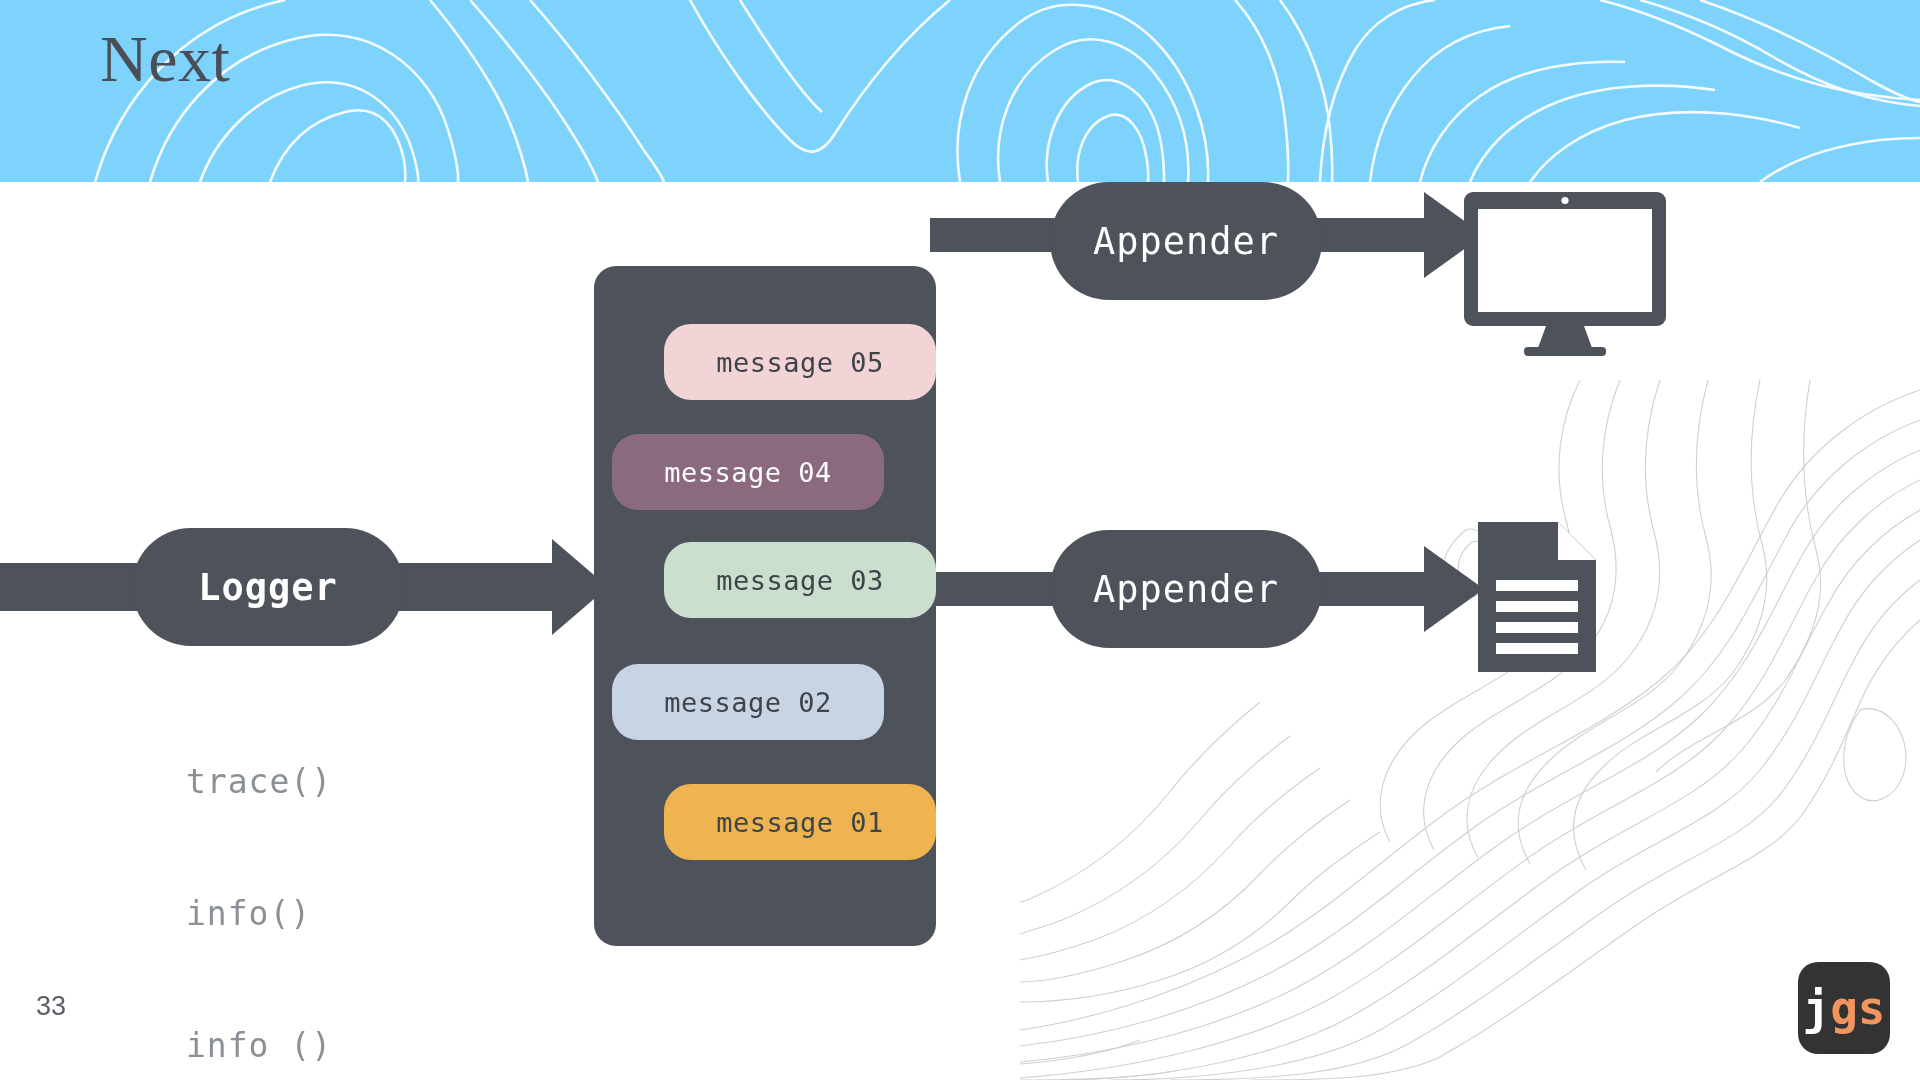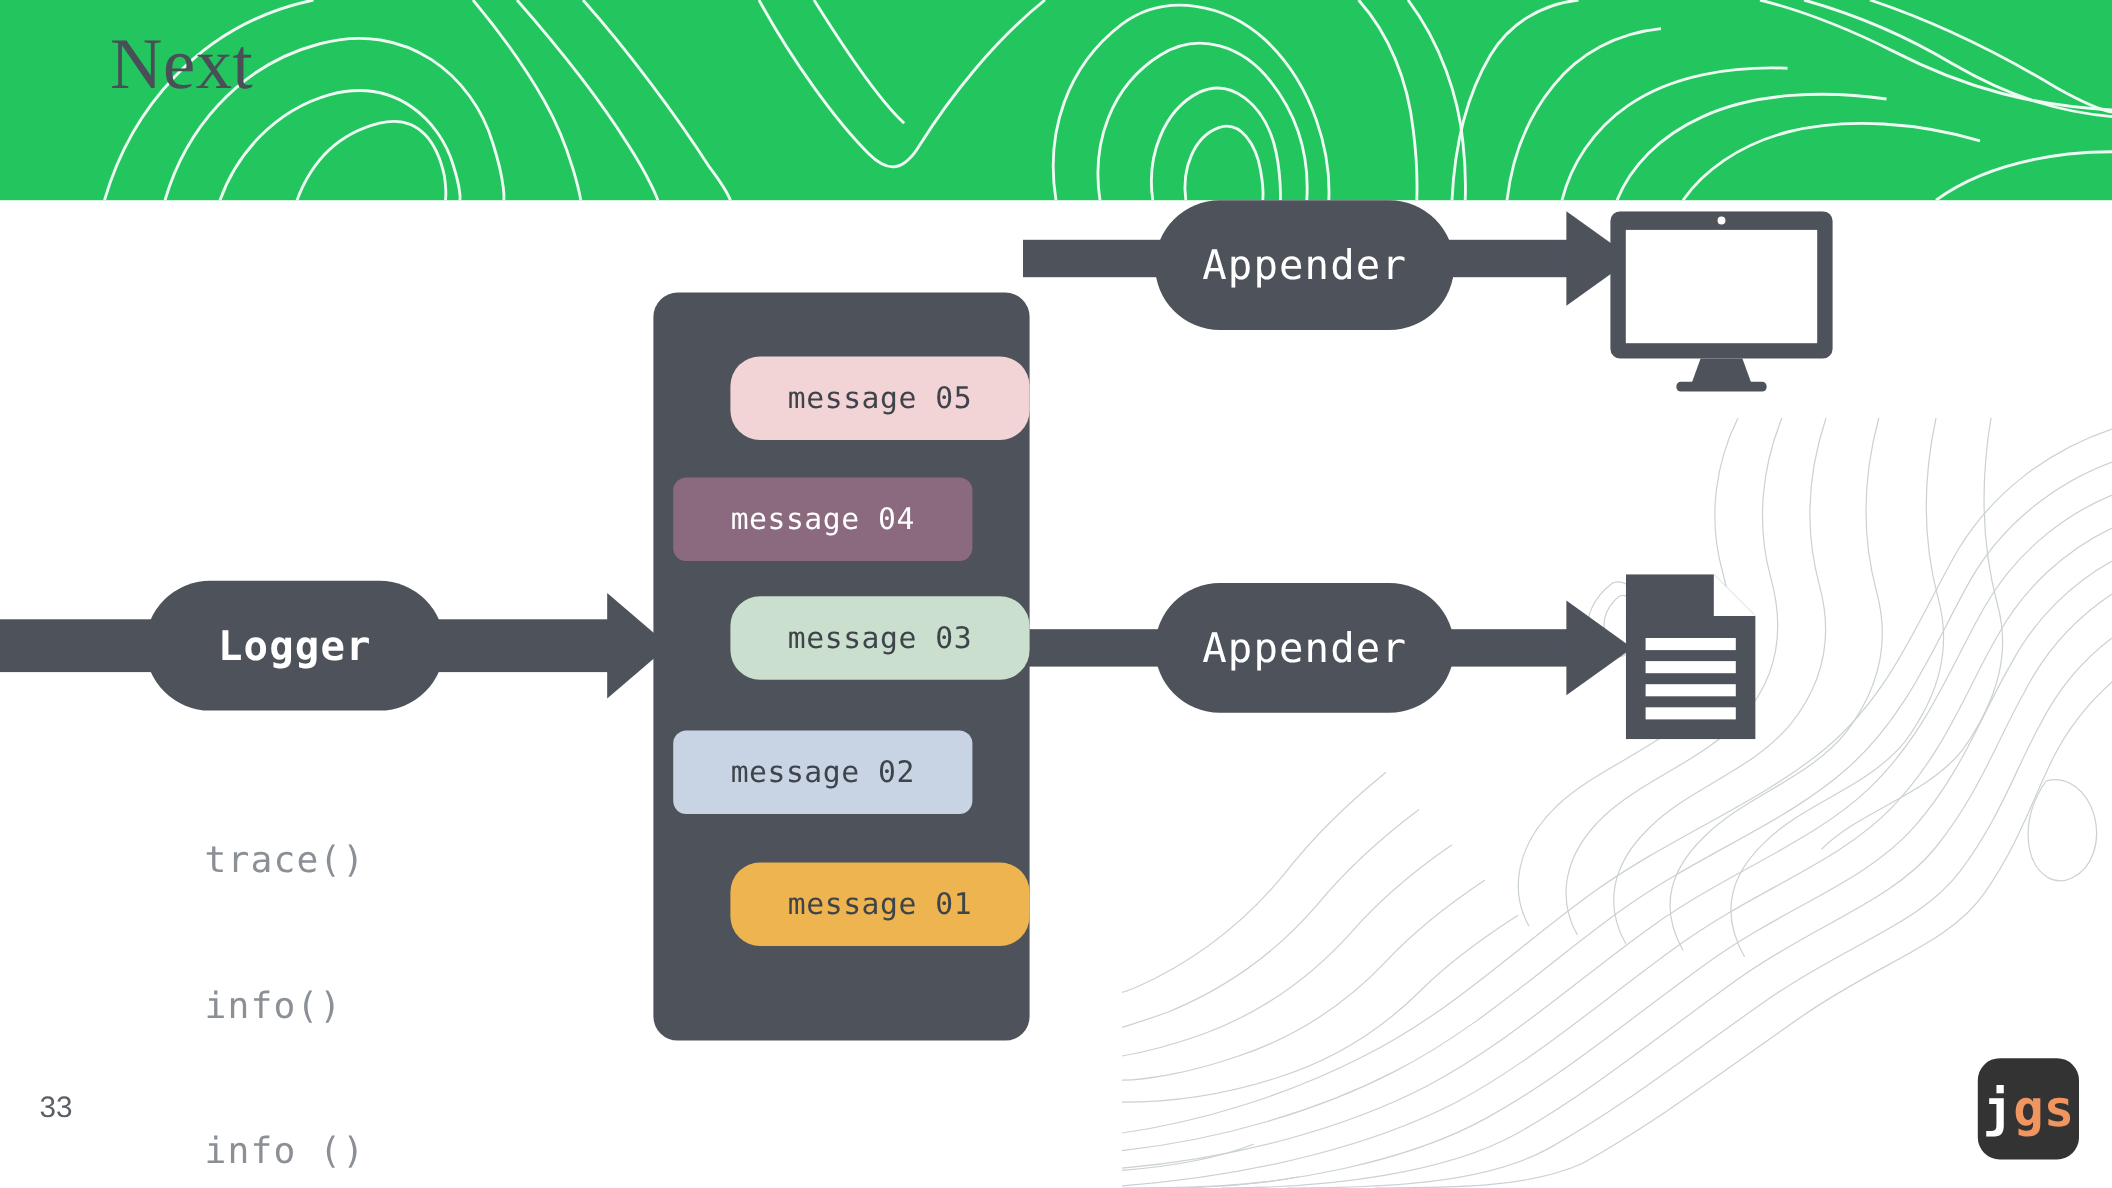--- a/index.html
+++ b/index.html
@@ -152,21 +152,21 @@
     display: flex;
     align-items: center;
     justify-content: center;
     font-family: "DejaVu Sans Mono", "Liberation Mono", monospace;
     font-size: 27px;
     letter-spacing: 0.5px;
     box-sizing: border-box;
     white-space: nowrap;
   }
   .msg-chip.right { left: 70px; width: 272px; border-radius: 27px; }
-  .msg-chip.left  { left: 18px; width: 272px; }
+  .msg-chip.left  { left: 18px; width: 272px; border-radius: 26px; }
 
   
   .endpoint-icon {
     position: absolute;
     z-index: 3;
   }
   #icon-monitor { left: 1462px; top: 10px; }
   #icon-document { left: 1478px; top: 340px; }
 
   
@@ -202,21 +202,21 @@
     letter-spacing: 0px;
   }
   .logo-j { color: #ffffff; }
   .logo-gs { color: #f0955f; }
 </style>
 </head>
 <body>
 
 <div id="slide" style="background: rgb(255, 255, 255);">
 
-  <div id="header-banner" style="background: #22c55e;">
+  <div id="header-banner" style="background: #7dd3fc;">
     <svg id="header-topo" viewBox="0 0 1920 182" preserveAspectRatio="none">
       <g fill="none" stroke="#ffffff" stroke-width="2.6" opacity="0.92">
         <path d="M200,182 C215,140 250,100 300,86 C360,70 400,110 412,150 C420,176 418,182 418,182"></path>
         <path d="M270,182 C282,150 305,122 345,112 C382,103 398,132 404,160 C406,174 405,182 405,182"></path>
         <path d="M150,182 C168,120 215,60 290,40 C370,18 430,70 448,130 C460,168 458,182 458,182"></path>
         <path d="M95,182 C118,102 180,22 285,0"></path>
         <path d="M470,0 C505,40 545,90 570,130 C592,164 598,182 598,182"></path>
         <path d="M530,0 C570,45 615,105 645,152 C660,172 664,182 664,182"></path>
         <path d="M430,0 C455,30 478,62 495,92 C520,136 528,182 528,182"></path>
         <path d="M690,0 C720,55 760,110 790,140 C808,158 822,155 836,132 C865,86 905,36 950,0"></path>

